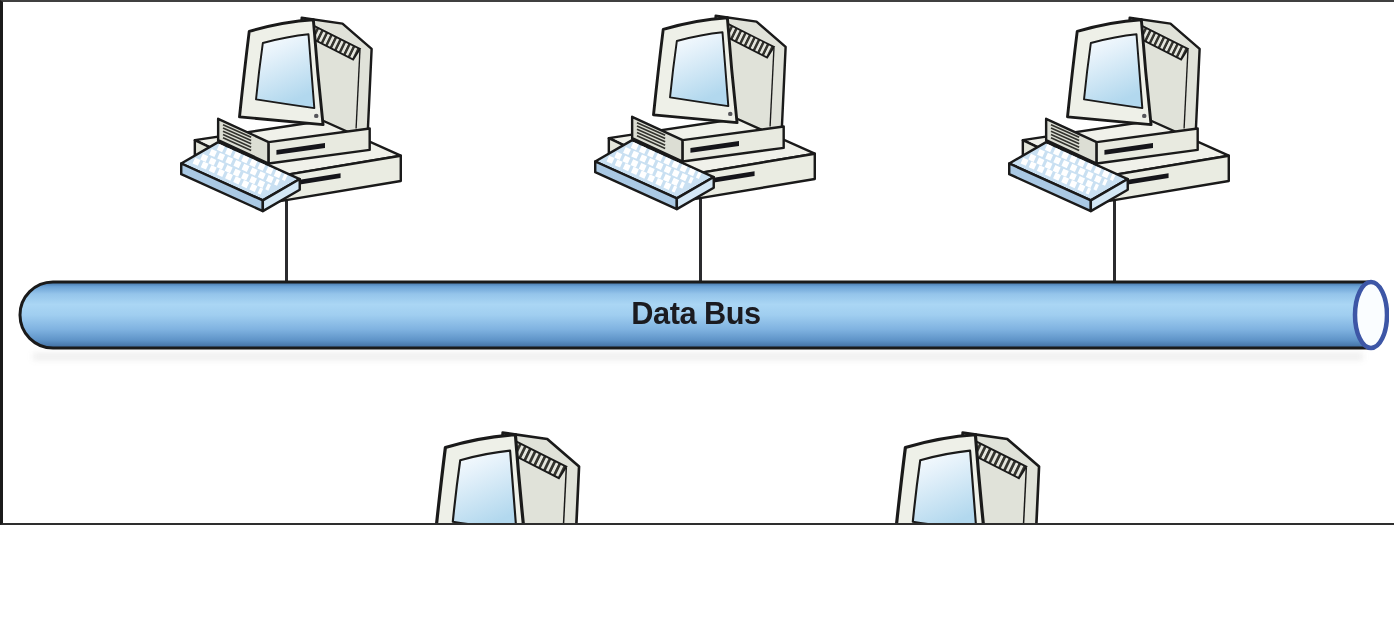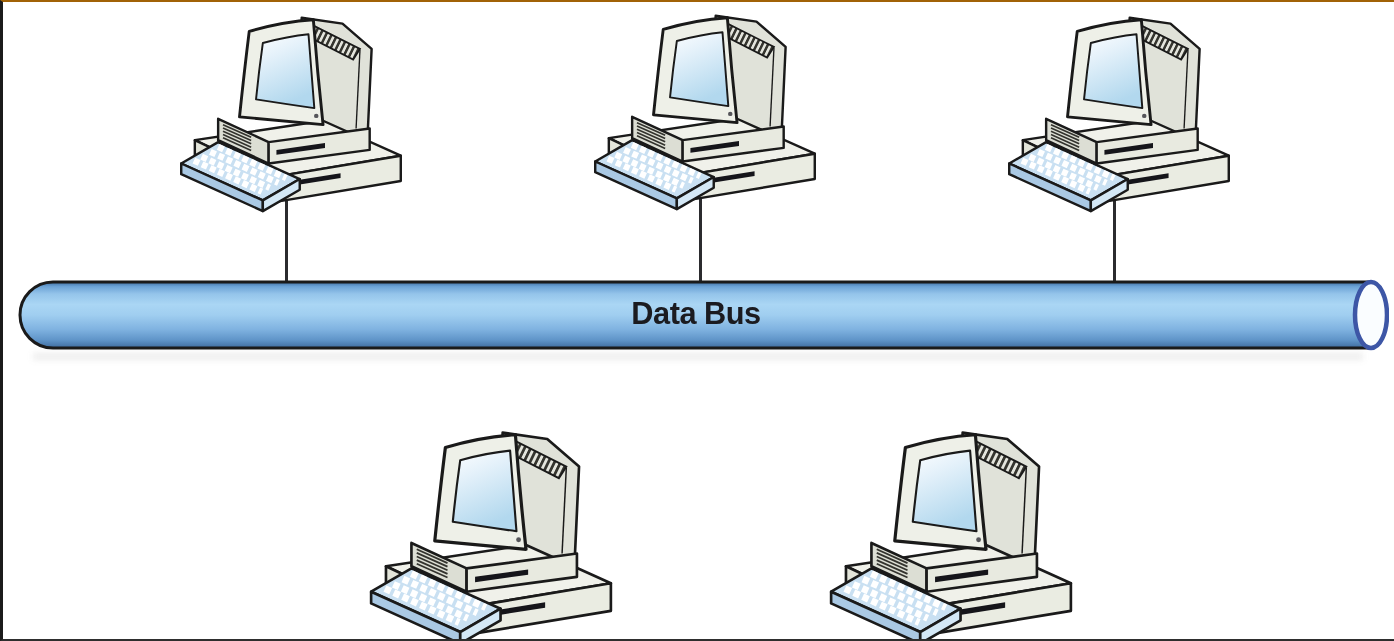--- a/index.html
+++ b/index.html
@@ -1,19 +1,19 @@
 <!DOCTYPE html>
 <html><head>
 <meta charset="utf-8">
 <style>
   html,body{margin:0;padding:0;background:#fff;}
   #stage{
-    position:relative;width:1394px;height:641px;overflow:hidden;
+    position:relative;width:1394px;height:525px;overflow:hidden;
     background:#ffffff;box-sizing:border-box;
-    border-left:3px solid #1b1b1b;border-top:2px solid #a16207;border-bottom:2px solid #2e2e2e;
+    border-left:3px solid #1b1b1b;border-top:2px solid #404040;border-bottom:2px solid #2e2e2e;
     font-family:"Liberation Sans","DejaVu Sans",sans-serif;
   }
   .pc{position:absolute;z-index:2;}
   .pc svg{display:block;width:100%;height:100%;}
   .cable{position:absolute;width:3px;background:#2b2b2e;z-index:1;}
   .bus-wrap{position:absolute;left:14px;top:277px;width:1372px;height:72px;z-index:3;}
   .bus-shadow{position:absolute;left:30px;top:351px;width:1330px;height:7px;background:rgba(80,80,80,.10);filter:blur(3px);z-index:0;}
   .bus-label{
     position:absolute;left:543px;top:293px;width:300px;z-index:4;
     text-align:center;font-size:32px;font-weight:bold;color:#1b1b20;

